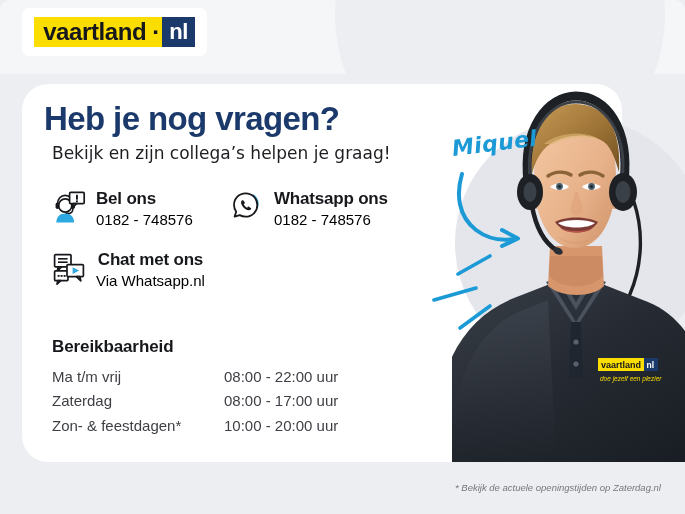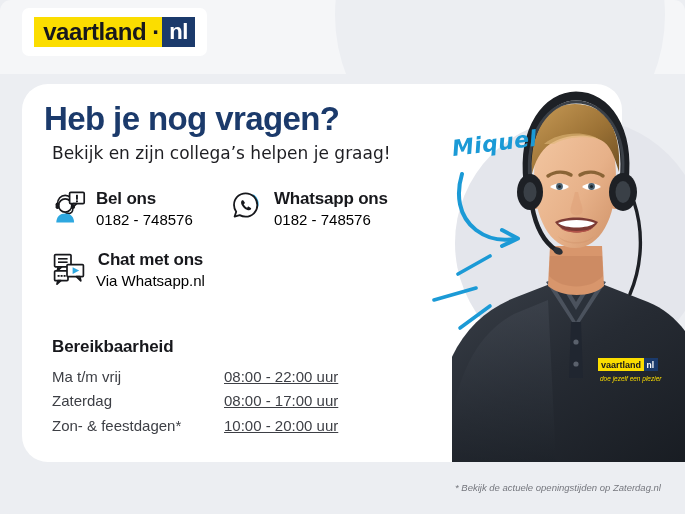--- a/index.html
+++ b/index.html
@@ -68,21 +68,21 @@
   .c-sub{font-size:15px;color:#000000;line-height:1.5;white-space:nowrap;}
 
   
   .avail-title{
     position:absolute;left:52px;top:337px;
     font-size:17px;font-weight:bold;color:#17181c;letter-spacing:-.1px;
   }
   .hours{position:absolute;left:52px;top:365px;}
   .hours-row{display:flex;font-size:15px;color:#3d3f45;line-height:1.62;}
   .h-day{width:172px;flex:0 0 172px;white-space:nowrap;}
-  .h-time{white-space:nowrap;text-decoration:underline;}
+  .h-time{white-space:nowrap;}
 
   
   .footnote{
     position:absolute;left:455px;top:482px;
     font-size:9.5px;font-style:italic;color:#75777e;white-space:nowrap;
   }
 
   
   .miquel-label{
     position:absolute;left:452px;top:136px;

